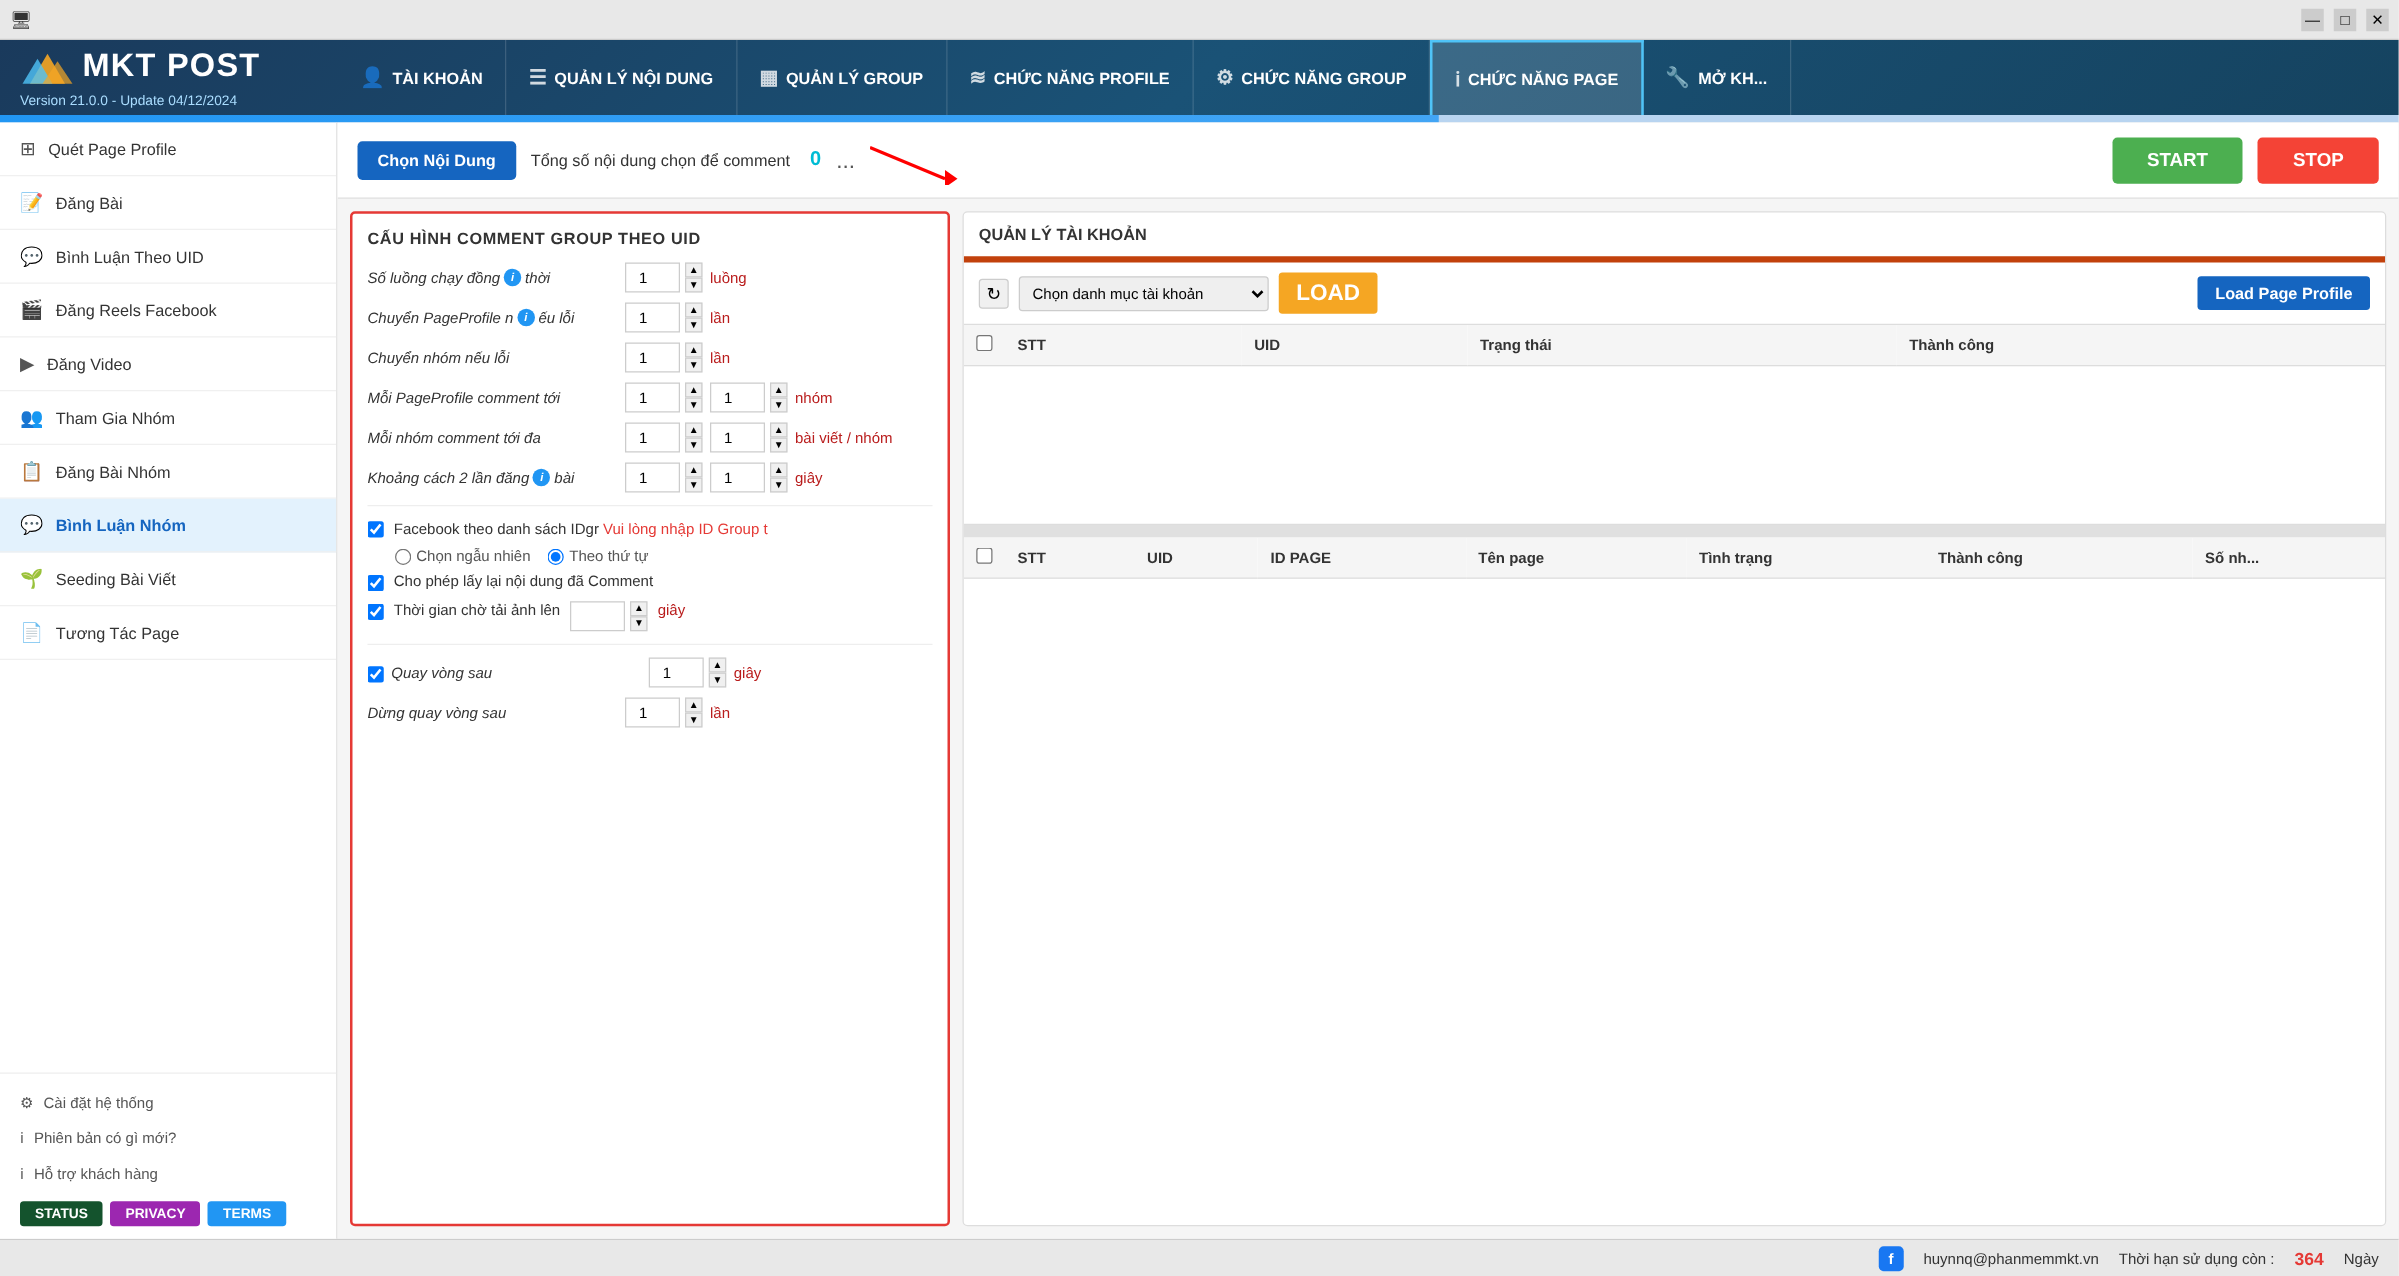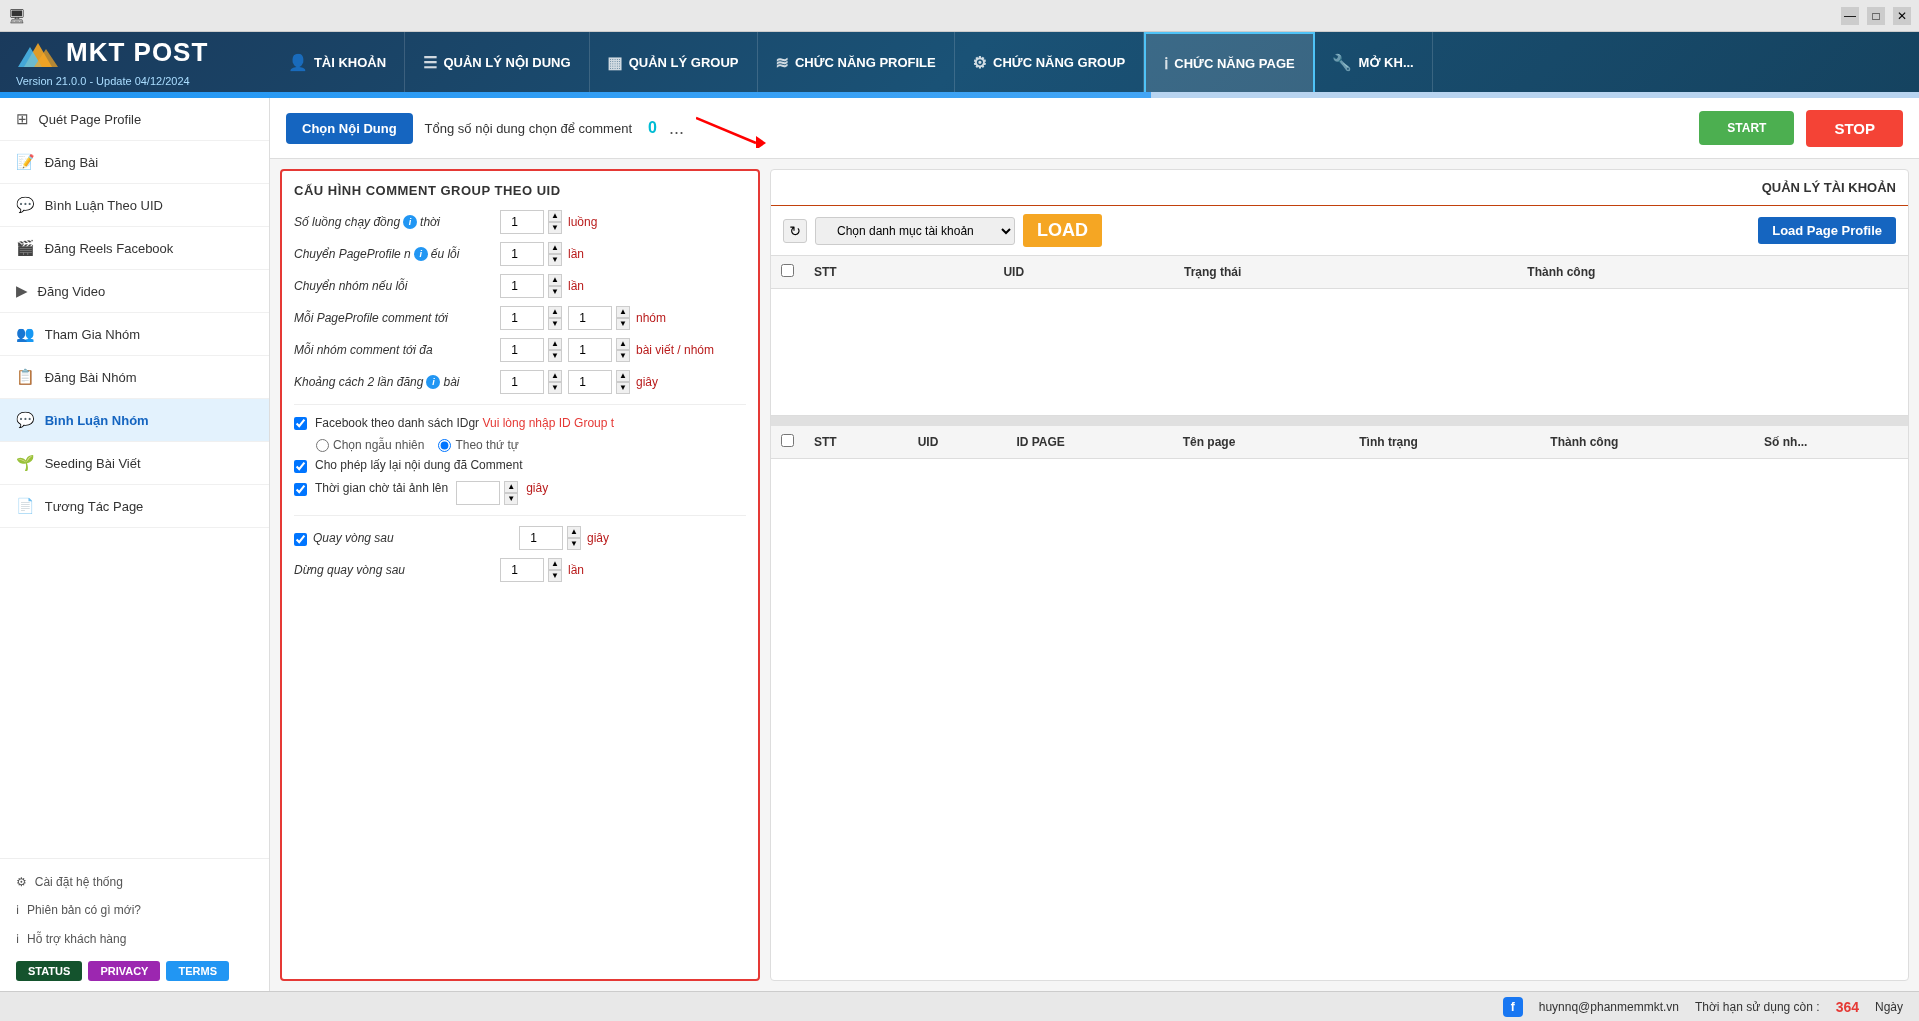--- a/index.html
+++ b/index.html
@@ -201,21 +201,21 @@
       color: #555;
     }
     .spacer { flex: 1; }
     .btn-start {
       background: #4caf50;
       color: white;
       border: none;
       padding: 10px 28px;
       border-radius: 4px;
       cursor: pointer;
-      font-size: 12px;
+      font-size: 15px;
       font-weight: bold;
     }
     .btn-stop {
       background: #f44336;
       color: white;
       border: none;
       padding: 10px 28px;
       border-radius: 4px;
       cursor: pointer;
       font-size: 15px;
@@ -355,25 +355,24 @@
       flex: 1;
       background: white;
       border: 1px solid #ddd;
       border-radius: 4px;
       display: flex;
       flex-direction: column;
       overflow: hidden;
     }
     .account-panel-header {
       padding: 10px 12px;
-      border-bottom: 1px solid #c2410c;
+      border-bottom: 5px solid #c2410c;
       display: flex;
       align-items: center;
       gap: 8px;
-      justify-content: flex-end;
     }
     .panel-title-right {
       font-weight: bold;
       font-size: 13px;
       color: #333;
     }
     .refresh-icon {
       width: 24px;
       height: 24px;
       background: #f0f0f0;
@@ -384,21 +383,21 @@
       justify-content: center;
       cursor: pointer;
       font-size: 14px;
     }
     .account-select {
       flex: 1;
       height: 28px;
       border: 1px solid #ccc;
       border-radius: 3px;
       font-size: 12px;
-      padding: 0 17px;
+      padding: 0 6px;
       max-width: 200px;
     }
     .btn-load {
       background: #f5a623;
       color: white;
       border: none;
       padding: 6px 14px;
       border-radius: 3px;
       cursor: pointer;
       font-size: 18px;

